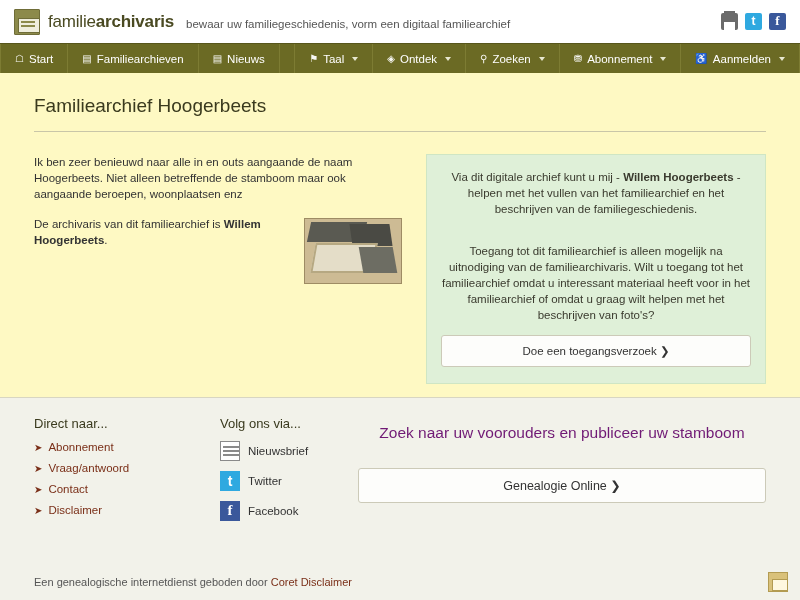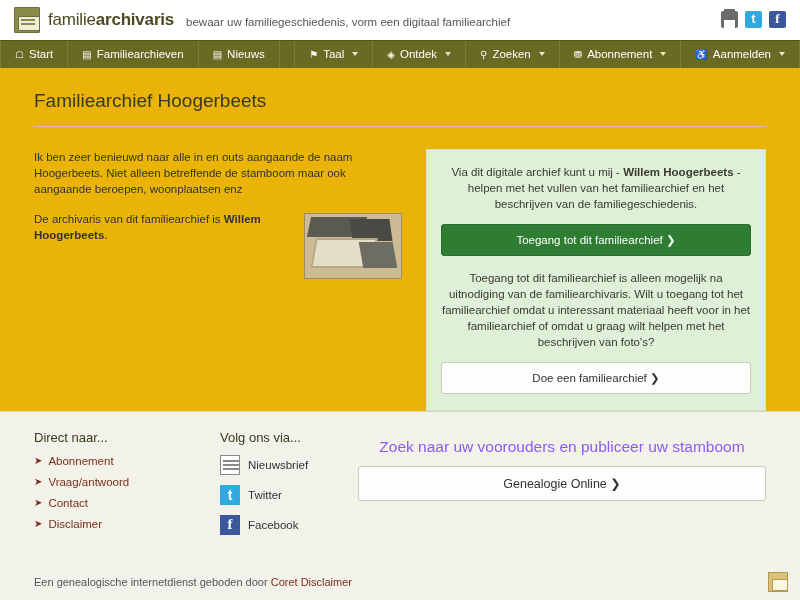--- a/index.html
+++ b/index.html
@@ -143,21 +143,21 @@
   }
   .nav-ico {
     font-size: 10px;
     opacity: .95;
   }
 
   
   .content {
     flex: 1;
     padding: 0 34px;
-    background: #eab308;
+    background: #fef9c3;
   }
   h1.page-title {
     font-size: 19px;
     font-weight: normal;
     color: #3a3a1e;
     margin: 22px 0 14px 0;
   }
   .rule {
     border: 0;
     border-top: 1px solid #c9c6a8;
@@ -315,23 +315,23 @@
   .sq-fb { background: #3a589b; color: #fff; text-align: center; font-size: 15px; line-height: 19px; font-weight: bold; font-family: "Liberation Serif", serif; }
   .fsocial-label { font-size: 11.5px; color: #333; }
 
   .fcol-c {
     flex: 1;
     text-align: center;
     padding-top: 8px;
   }
   .promo-title {
     font-size: 15.5px;
-    color: #8b5cf6;
+    color: #701a75;
     font-weight: normal;
-    margin: 0 0 10px 0;
+    margin: 0 0 26px 0;
   }
   .promo-btn {
     display: block;
     width: 100%;
     background: #fdfdfb;
     border: 1px solid #cccab8;
     color: #333;
     font-size: 12.5px;
     text-align: center;
     padding: 9px 0;
@@ -445,24 +445,23 @@
             <span class="box"></span>
             <span class="box2"></span>
           </div>
         </div>
       </div>
 
       <div class="col-right">
         <p class="panel-text">
           <span>Via dit digitale archief kunt u mij - </span><strong>Willem Hoogerbeets</strong><span> - helpen met het vullen van het familiearchief en het beschrijven van de familiegeschiedenis.</span>
         </p>
-        <button class="btn-primary">Toegang tot dit familiearchief ❯</button>
         <div class="panel-sep"></div>
         <p class="panel-text">Toegang tot dit familiearchief is alleen mogelijk na uitnodiging van de familiearchivaris. Wilt u toegang tot het familiearchief omdat u interessant materiaal heeft voor in het familiearchief of omdat u graag wilt helpen met het beschrijven van foto's?</p>
-        <button class="btn-secondary">Doe een familiearchief ❯</button>
+        <button class="btn-secondary">Doe een toegangsverzoek ❯</button>
       </div>
     </div>
   </div>
 
   <div class="footer">
     <div class="footer-cols">
 
       <div class="fcol-a">
         <h3 class="fcol-title">Direct naar...</h3>
         <div class="flink">

